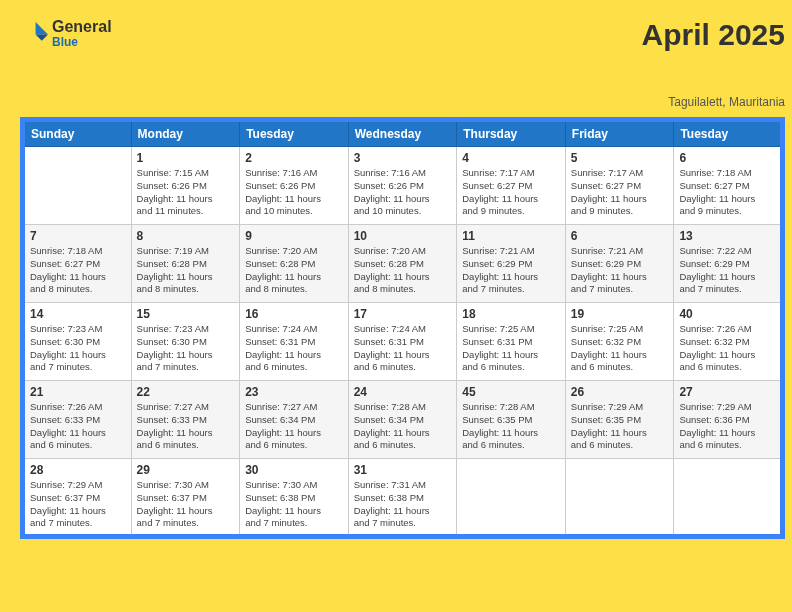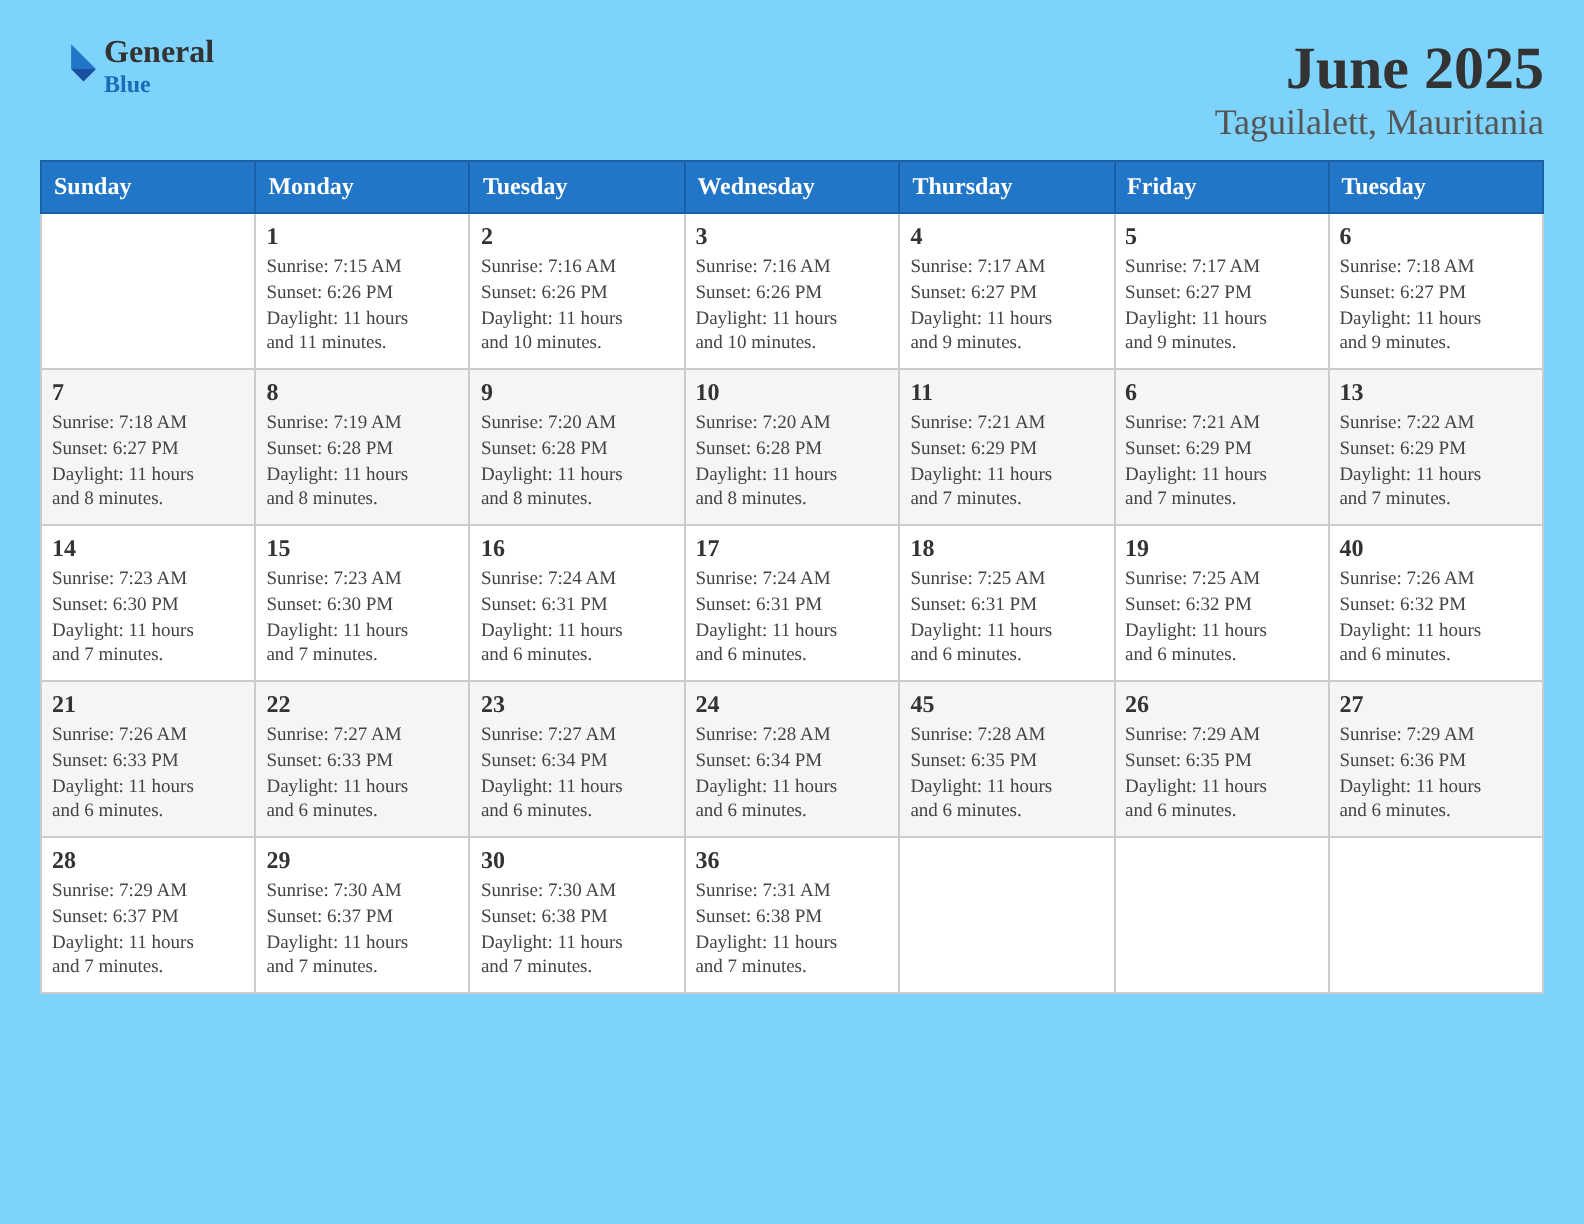--- a/index.html
+++ b/index.html
@@ -6,23 +6,22 @@
     body {
       width: 792px;
       height: 612px;
       font-family: Arial, sans-serif;
       background: #fff;
       overflow: hidden;
     }
     .page {
       width: 792px;
       height: 612px;
-      padding: 18px 20px 14px 20px;
-      background: #7dd3fc;
-      font-family: Liberation Serif, serif;
+      padding: 18px 7px 14px 20px;
+      background: #fde047;
     }
     .header {
       display: flex;
       align-items: flex-start;
       justify-content: space-between;
       margin-bottom: 8px;
     }
     .logo {
       display: flex;
       align-items: center;
@@ -50,27 +49,28 @@
     .title-area {
       text-align: right;
     }
     .month-title {
       font-size: 30px;
       font-weight: bold;
       color: #333;
       line-height: 1.1;
     }
     .location {
-      font-size: 18px;
+      font-size: 12px;
       color: #555;
+      margin-top: 44px;
     }
     .calendar {
       width: 100%;
       border-collapse: collapse;
-      border: 1px solid #3b82f6;
+      border: 5px solid #3b82f6;
     }
     .calendar th {
       background-color: #2176c7;
       color: #fff;
       font-size: 12px;
       font-weight: bold;
       padding: 5px 6px;
       text-align: left;
       border: 1px solid #1a60a8;
     }
@@ -110,21 +110,21 @@
       <svg class="logo-icon" viewBox="0 0 36 36">
         <polygon points="20,4 36,20 20,20" fill="#2176c7"></polygon>
         <polygon points="20,20 36,20 28,28" fill="#1a4fa0"></polygon>
       </svg>
       <div class="logo-text">
         <span class="logo-general">General</span>
         <span class="logo-blue">Blue</span>
       </div>
     </div>
     <div class="title-area">
-      <div class="month-title">June 2025</div>
+      <div class="month-title">April 2025</div>
       <div class="location">Taguilalett, Mauritania</div>
     </div>
   </div>
 
   <table class="calendar">
     <thead>
       <tr>
       <th>Sunday</th>
           <th>Monday</th>
           <th>Tuesday</th>
@@ -259,21 +259,21 @@
           </td>
           <td>
             <span class="day-num">29</span>
             <div class="day-info">Sunrise: 7:30 AM<br>Sunset: 6:37 PM<br>Daylight: 11 hours<br>and 7 minutes.</div>
           </td>
           <td>
             <span class="day-num">30</span>
             <div class="day-info">Sunrise: 7:30 AM<br>Sunset: 6:38 PM<br>Daylight: 11 hours<br>and 7 minutes.</div>
           </td>
           <td>
-            <span class="day-num">36</span>
+            <span class="day-num">31</span>
             <div class="day-info">Sunrise: 7:31 AM<br>Sunset: 6:38 PM<br>Daylight: 11 hours<br>and 7 minutes.</div>
           </td>
           <td class="empty-cell"></td>
           <td class="empty-cell"></td>
           <td class="empty-cell"></td>
         </tr>
       </tbody>
   </table>
 </div>
 

